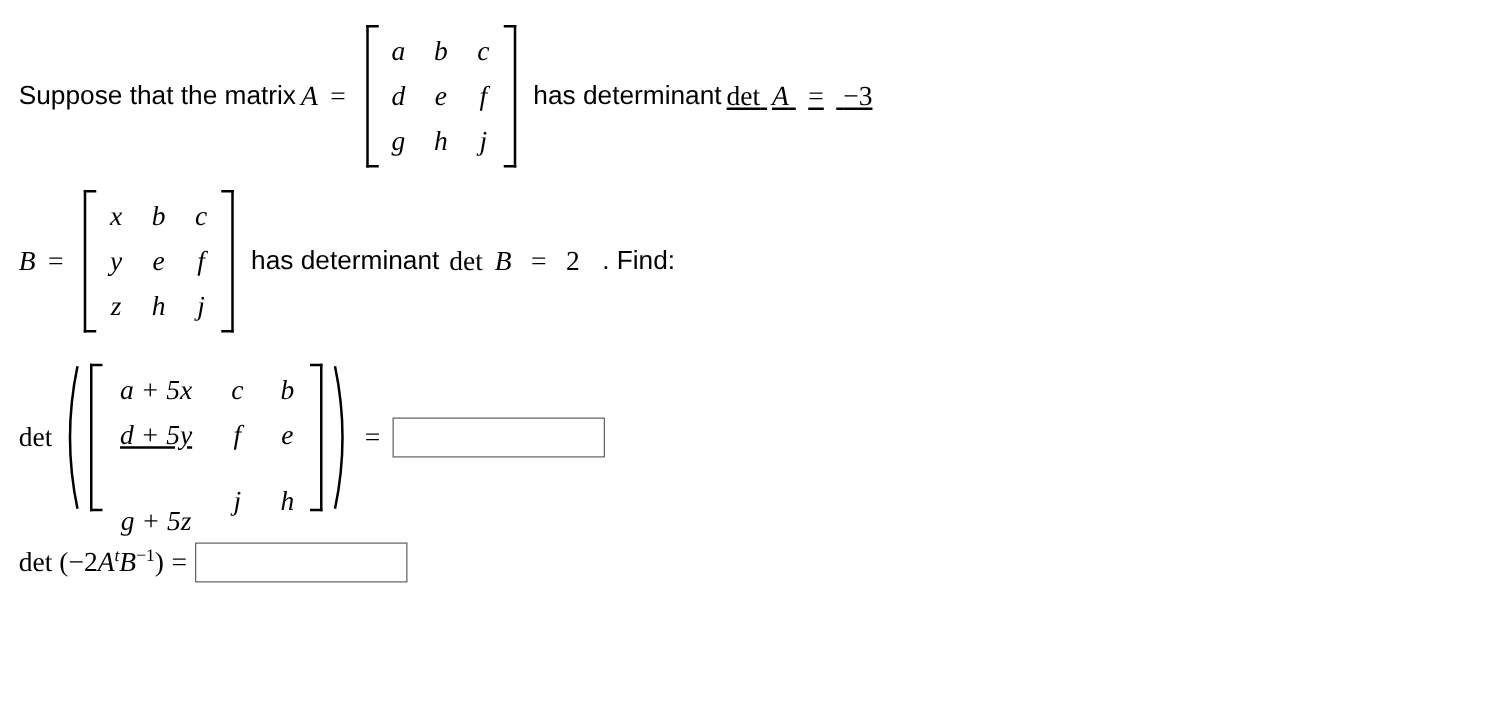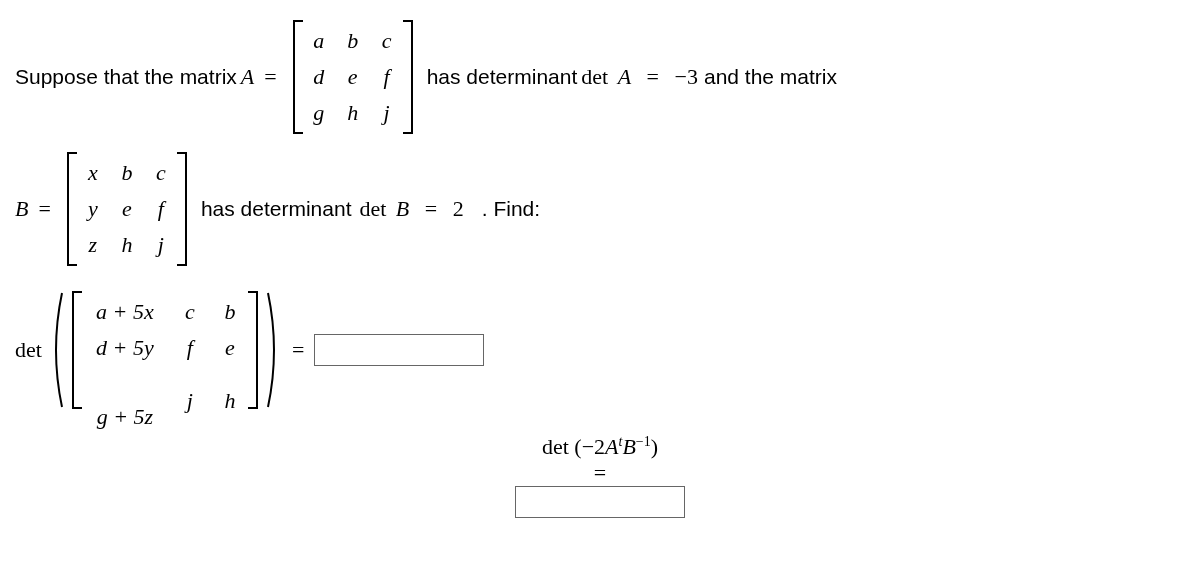--- a/index.html
+++ b/index.html
@@ -125,27 +125,26 @@
       <span class="cell">d</span>
       <span class="cell">e</span>
       <span class="cell">f</span>
       <span class="cell">g</span>
       <span class="cell">h</span>
       <span class="cell">j</span>
     </span>
     <span class="bracket-right"></span>
   </span>
   <span class="text" style="margin-left:8px;"> has determinant </span>
-  <span style="margin-left:4px;">
+  <span style="margin-left:4px;text-decoration:underline;">
     <span class="det-label">det</span>
     <span class="math-italic" style="margin-left:4px;">A</span>
     <span class="eq">=</span>
     <span class="minus">−3</span>
   </span>
-  <span class="text" style="margin-left:6px;">  and the matrix</span>
 </div>
 
 <div class="line">
   <span class="math-italic">B</span>
   <span class="eq"> = </span>
   <span class="matrix">
     <span class="bracket-left"></span>
     <span class="matrix-body">
       <span class="cell">x</span>
       <span class="cell">b</span>
@@ -176,39 +175,39 @@
       <svg viewBox="0 0 18 118" preserveAspectRatio="none">
           <path d="M 14 2 Q 2 59 14 116" stroke="#000" stroke-width="2" fill="none"></path>
         </svg>
     </span>
     <span class="matrix">
       <span class="bracket-left"></span>
       <span class="matrix-body wide">
         <span class="cell" style="min-width:70px;">a + 5x</span>
         <span class="cell" style="min-width:20px;">c</span>
         <span class="cell" style="min-width:20px;">b</span>
-        <span class="cell" style="min-width:70px;">d + 5y</span>
+        <span class="cell" style="min-width:70px;text-decoration:underline;">d + 5y</span>
         <span class="cell" style="min-width:20px;">f</span>
         <span class="cell" style="min-width:20px;">e</span>
         <span class="cell" style="min-width:70px;margin-top:33px;">g + 5z</span>
         <span class="cell" style="min-width:20px;">j</span>
         <span class="cell" style="min-width:20px;">h</span>
       </span>
       <span class="bracket-right"></span>
     </span>
     <span class="paren-right">
       <svg viewBox="0 0 18 118" preserveAspectRatio="none">
           <path d="M 4 2 Q 16 59 4 116" stroke="#000" stroke-width="2" fill="none"></path>
         </svg>
     </span>
   </span>
   <span class="eq"> = </span>
   <input type="text" class="input-box" value="" style="">
 </div>
 
-<div class="line" style="margin-top:25px;flex-direction:column;">
+<div class="line" style="margin-top:25px;">
   <span>
     <span class="det-label">det</span>
     <span> (</span><span class="minus">−2</span><span class="math-italic">A</span><span class="sup math-italic">t</span><span class="math-italic">B</span><span class="sup minus">−1</span><span>) </span>
   </span>
   <span class="eq" style="margin:0 6px;">=</span>
   <input type="text" class="input-box" value="" style="">
 </div>
 
 </body></html>

